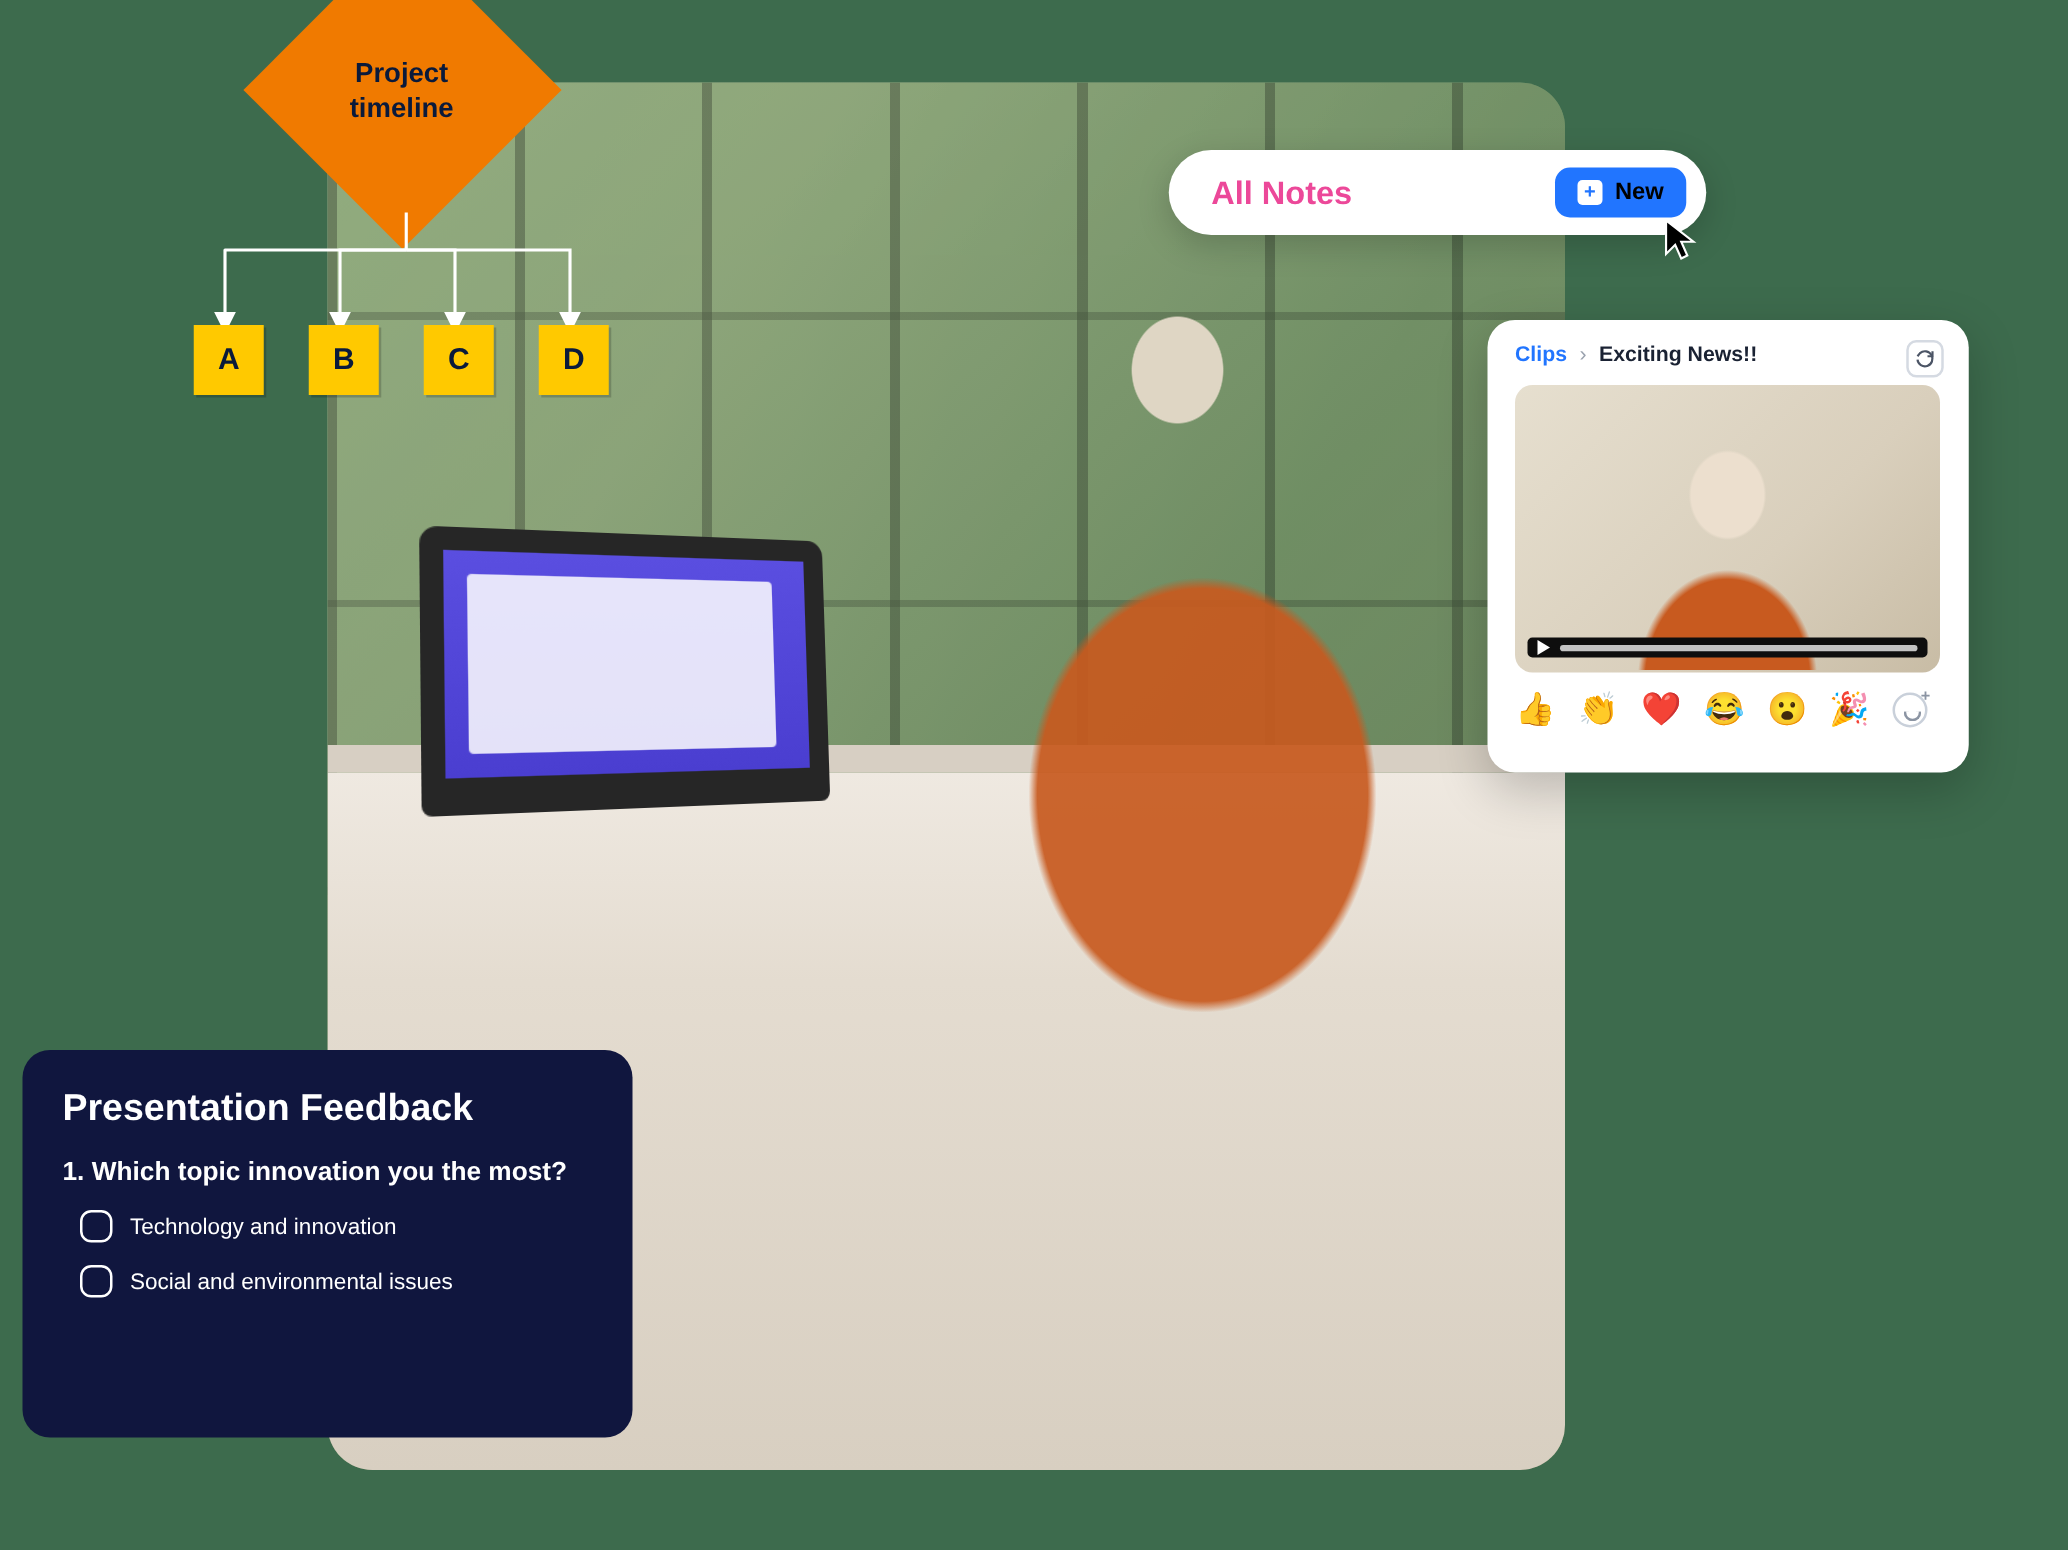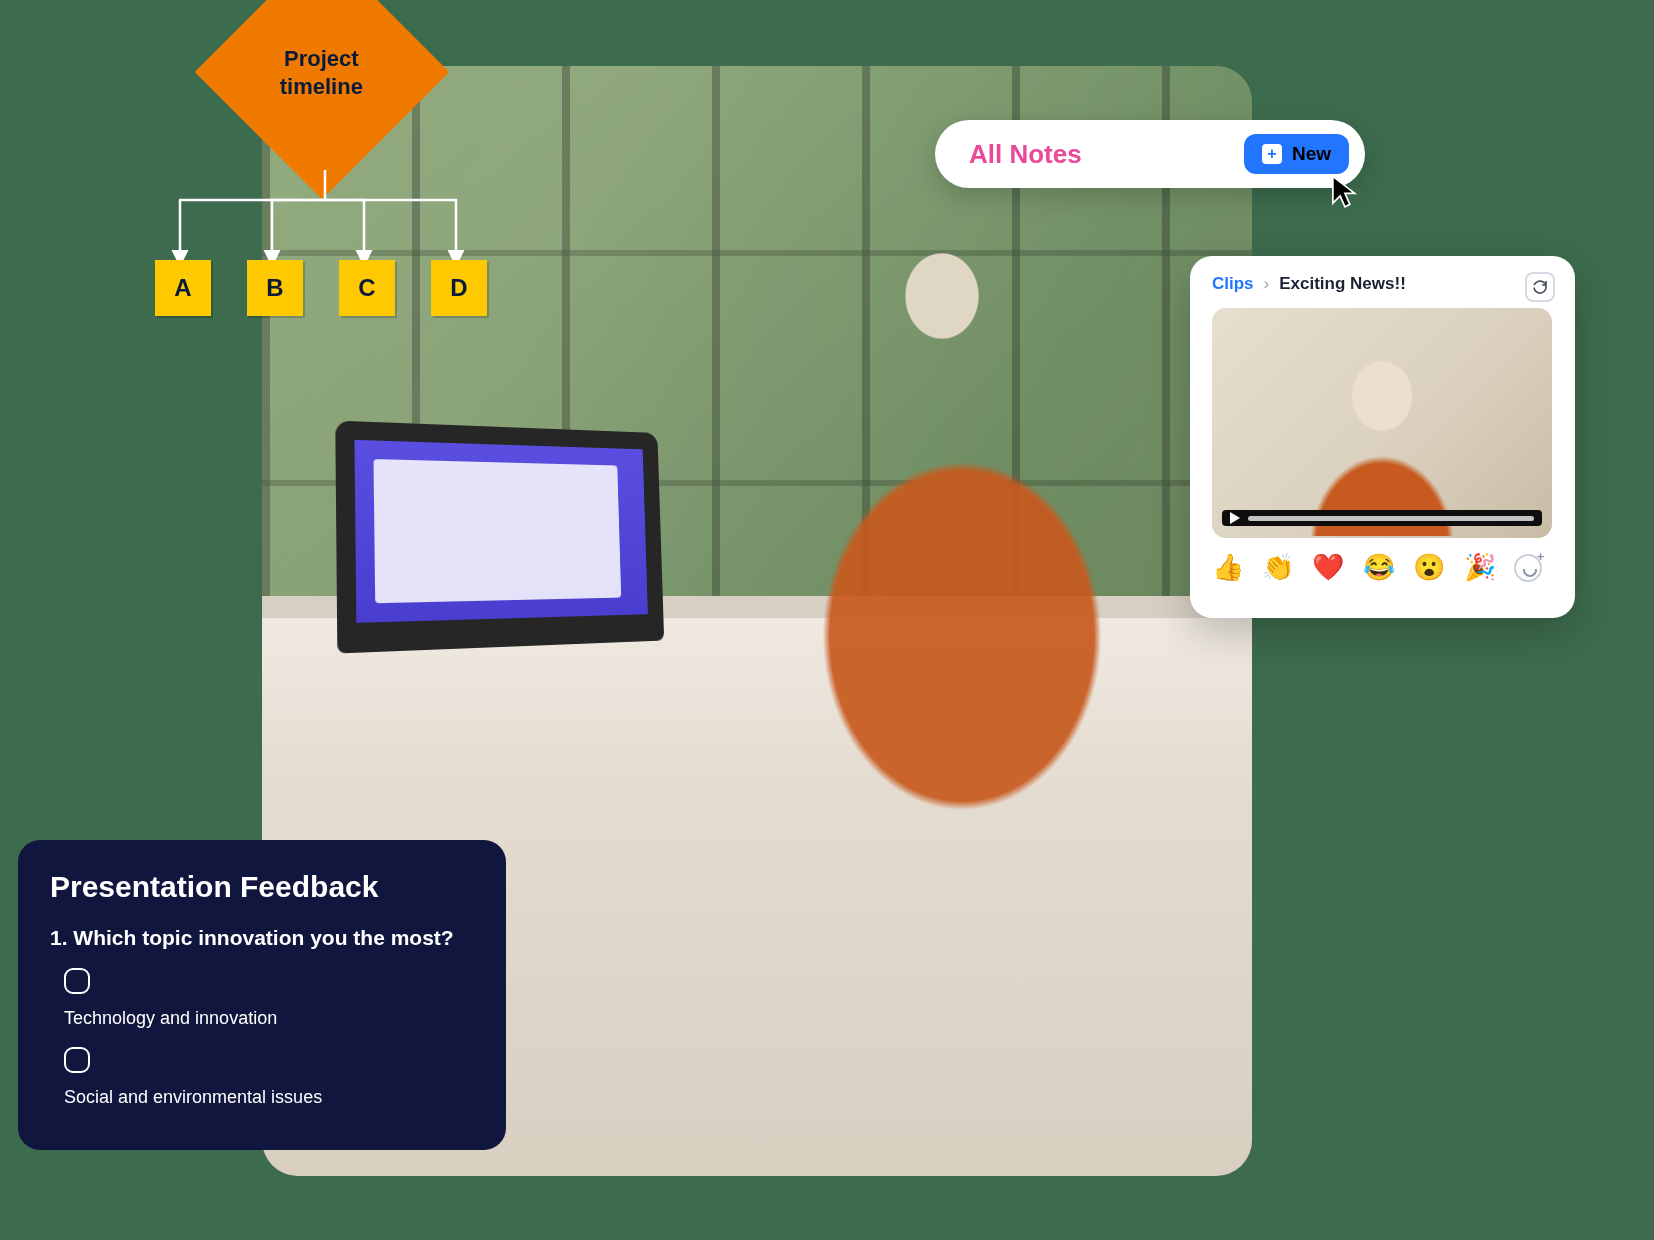--- a/index.html
+++ b/index.html
@@ -148,21 +148,21 @@
     
     .feedback {
       position:absolute; left:18px; top:810px; width:488px; height:310px;
       background:#10163e; color:#fff; border-radius:22px;
       padding:30px 32px 24px;
       margin-top:30px;
     }
     .feedback h2 { font-size:30px; font-weight:800; margin-bottom:22px; }
     .feedback .q { font-size:21px; font-weight:600; margin-bottom:18px; }
     .feedback .opts { list-style:none; display:flex; flex-direction:column; gap:18px; padding-left:14px;}
-    .feedback .opt { display:flex; gap:14px; font-size:18px; cursor:pointer;flex-direction:column;}
+    .feedback .opt { display:flex; align-items:center; gap:14px; font-size:18px; cursor:pointer;}
     .feedback .cb {
       width:26px; height:26px; border:2.5px solid #fff; border-radius:9px; flex-shrink:0;
     }
   </style>
 </head>
 <body>
 
 <div class="hero">
   <div class="windows"></div>
   <div class="counter"></div>

